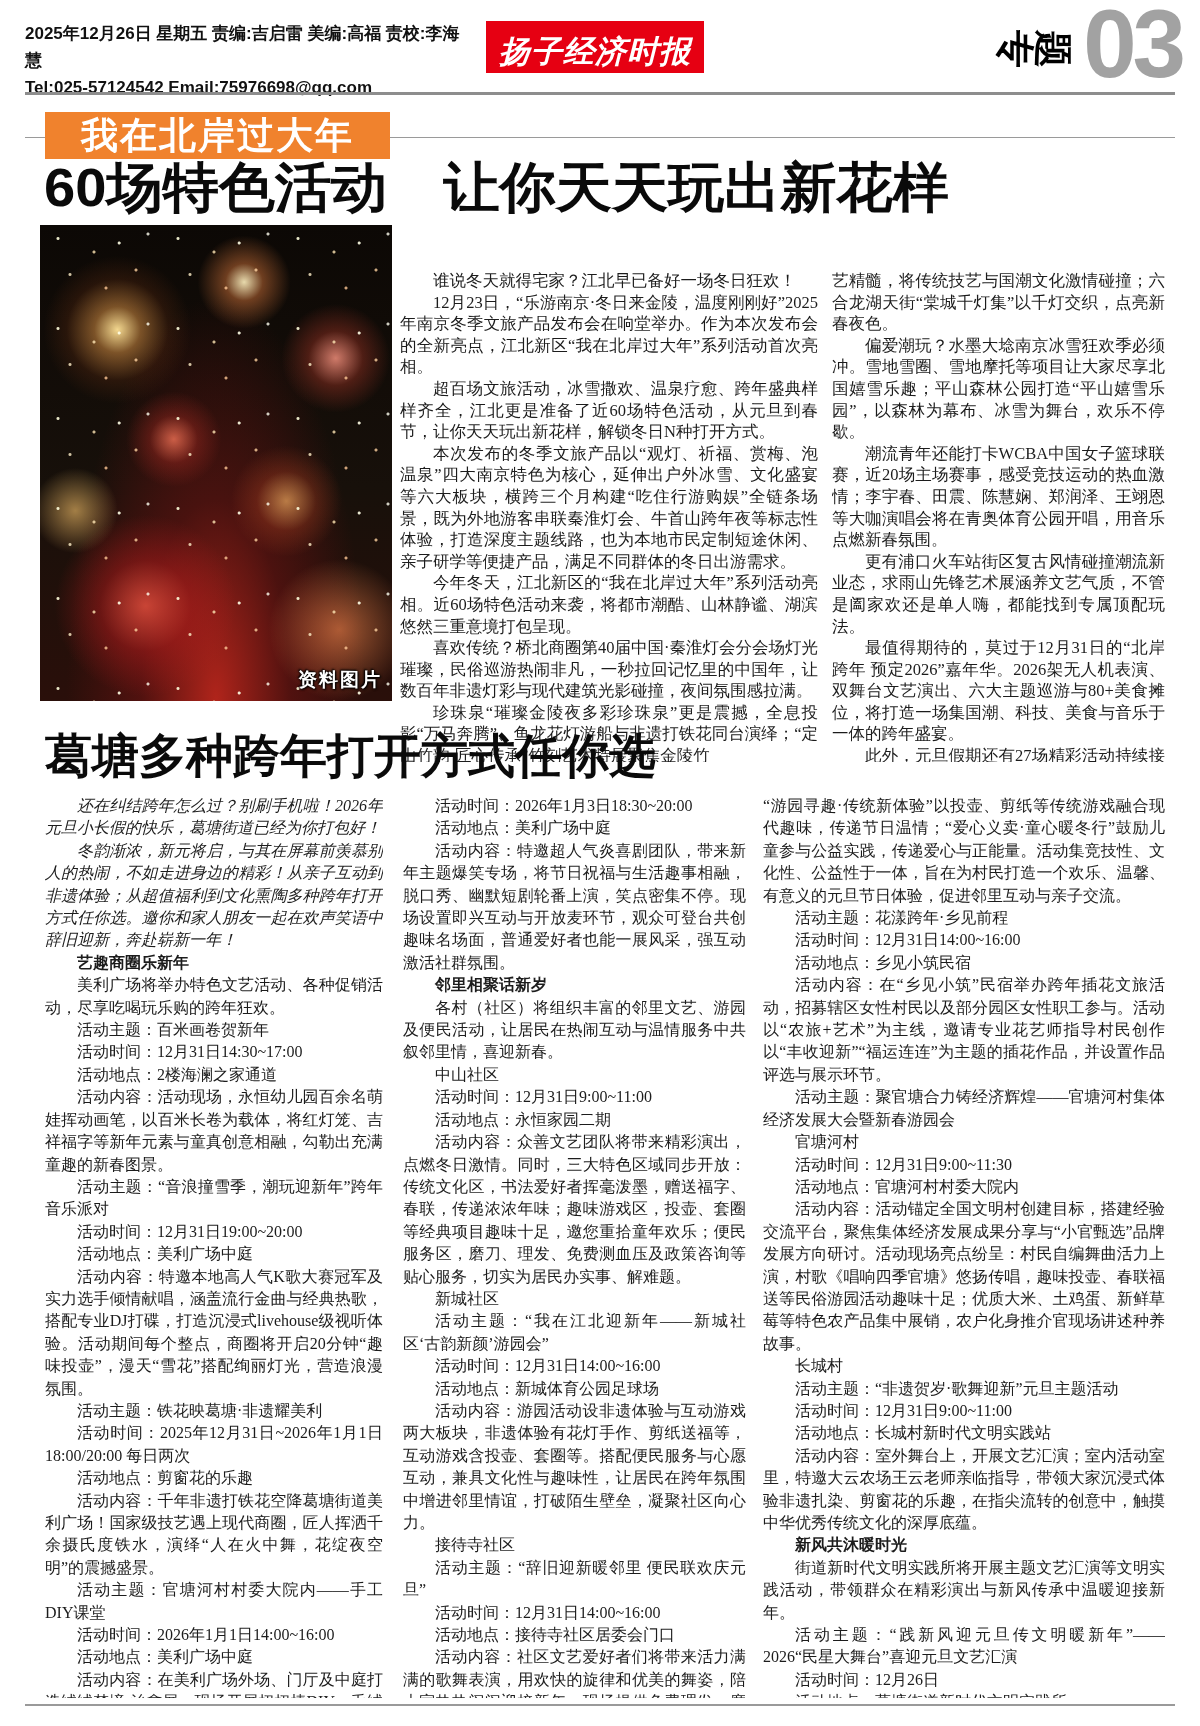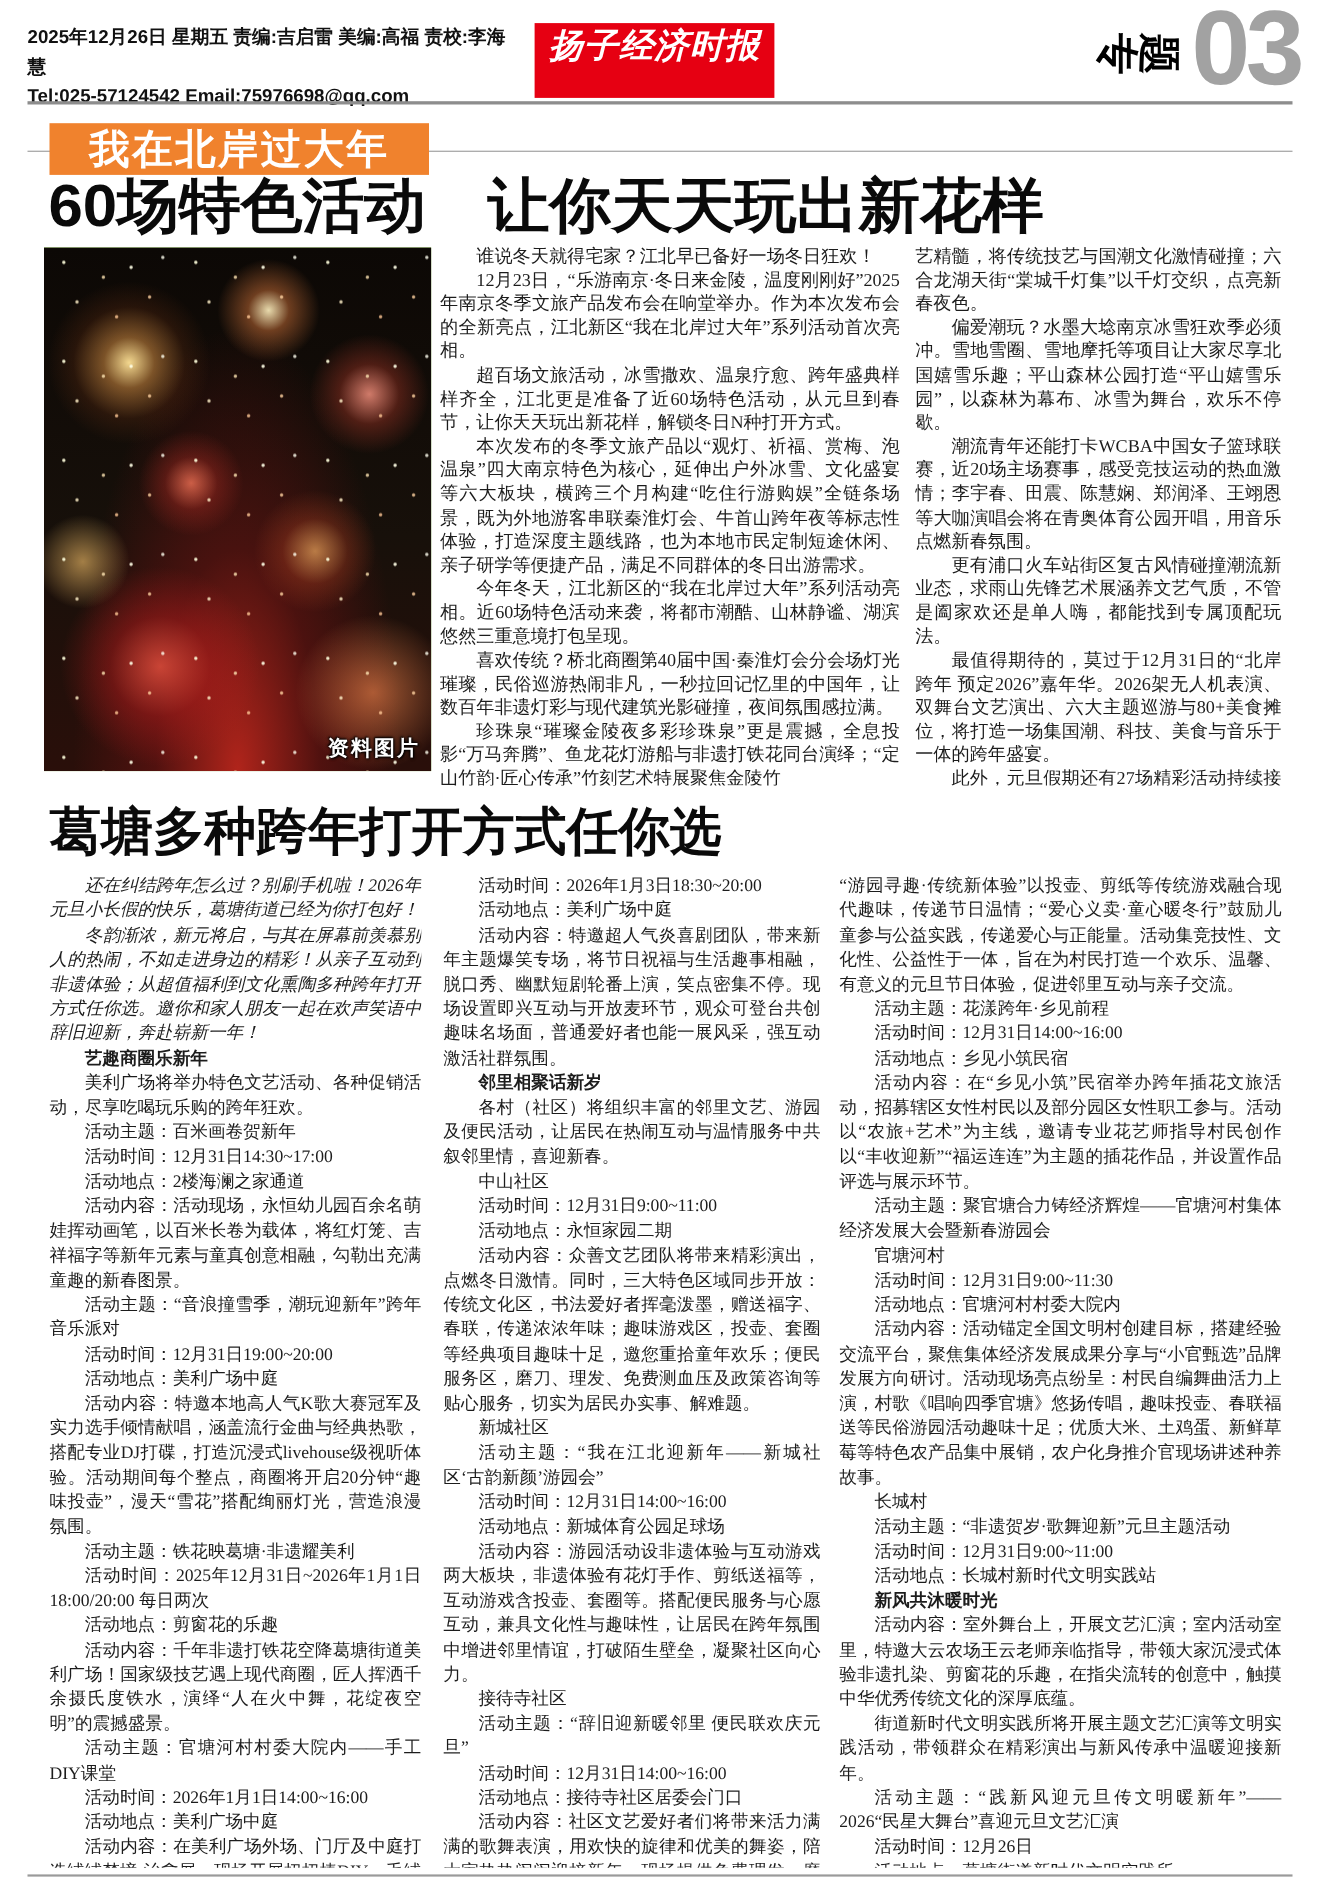--- a/index.html
+++ b/index.html
@@ -3,22 +3,22 @@
 <meta charset="utf-8">
 <style>
   html,body{margin:0;padding:0;background:#ffffff;}
   #page{position:relative;width:1200px;height:1726px;background:#fff;overflow:hidden;
         font-family:"Liberation Serif","DejaVu Serif",serif;color:#1c1c1c;}
 
   
   .mast-info{position:absolute;left:25px;top:20px;width:440px;
              font-family:"Liberation Sans","DejaVu Sans",sans-serif;
              font-size:17px;line-height:27px;color:#111;font-weight:600;}
-  .logo-box{position:absolute;left:486px;top:21px;width:218px;height:68px;
-            display:flex;align-items:flex-start;justify-content:center;}
+  .logo-box{position:absolute;left:486px;top:21px;width:218px;height:52px;
+            display:flex;align-items:flex-end;justify-content:center;}
   .logo-text{color:#fff;font-weight:900;font-size:31px;letter-spacing:1px;
              font-family:"Liberation Serif",serif;font-style:italic;}
   .sec-wrap{position:absolute;right:128px;top:28px;display:flex;align-items:center;}
   .sec-label{font-family:"Liberation Sans",sans-serif;font-weight:900;font-size:38px;color:#000;}
   .sec-label span{display:inline-block;transform:rotate(90deg);line-height:1;}
   .page-num{position:absolute;right:18px;top:-4px;font-family:"Liberation Sans",sans-serif;
             font-weight:900;font-size:96px;line-height:96px;color:#a2a2a2;letter-spacing:-4px;}
   .rule-top{position:absolute;left:25px;top:92px;width:1150px;height:3px;background:#8d8d8d;}
   .rule-thin{position:absolute;left:25px;top:137px;width:1150px;height:1px;background:#9a9a9a;}
   .rule-bottom{position:absolute;left:25px;top:1704px;width:1150px;height:2px;background:#9a9a9a;}
@@ -58,21 +58,21 @@
       radial-gradient(circle at 55% 70%, rgba(255,200,150,.8) 0 1px, transparent 2px),
       radial-gradient(circle at 90% 10%, rgba(255,255,240,.8) 0 1px, transparent 2px);
     background-size:120px 90px;}
   .caption{position:absolute;right:10px;bottom:8px;color:#fff;
            font-family:"Liberation Sans",sans-serif;font-weight:700;font-size:19px;
            text-shadow:0 0 3px #000,1px 1px 2px #000,-1px -1px 2px #000;letter-spacing:2px;}
 
   
   .col{position:absolute;overflow:hidden;text-align:justify;}
   .col p{margin:0;}
-  .a1{font-size:16.5px;line-height:21.6px;}
+  .a1{font-size:16.5px;line-height:21.6px;margin-top:48px;}
   .a2{font-size:16px;line-height:22.4px;}
   .para.p,.para.sub,.para.place,.para.kai{text-indent:2em;}
   .para.cont{text-indent:0;font-family:Liberation Serif, serif;}
   .para.sub{font-weight:700;font-family:"Liberation Sans",sans-serif;}
   .para.kai{font-style:italic;font-family:"Liberation Serif",serif;}
 
   
   .headline2{position:absolute;left:45px;top:730px;width:900px;
              font-family:"Liberation Sans",sans-serif;font-weight:900;
              font-size:47px;line-height:52px;color:#0a0a0a;white-space:nowrap;}
@@ -194,22 +194,22 @@
         <p class="para p">活动内容：在“乡见小筑”民宿举办跨年插花文旅活动，招募辖区女性村民以及部分园区女性职工参与。活动以“农旅+艺术”为主线，邀请专业花艺师指导村民创作以“丰收迎新”“福运连连”为主题的插花作品，并设置作品评选与展示环节。</p>
         <p class="para p">活动主题：聚官塘合力铸经济辉煌——官塘河村集体经济发展大会暨新春游园会</p>
         <p class="para place">官塘河村</p>
         <p class="para p">活动时间：12月31日9:00~11:30</p>
         <p class="para p">活动地点：官塘河村村委大院内</p>
         <p class="para p">活动内容：活动锚定全国文明村创建目标，搭建经验交流平台，聚焦集体经济发展成果分享与“小官甄选”品牌发展方向研讨。活动现场亮点纷呈：村民自编舞曲活力上演，村歌《唱响四季官塘》悠扬传唱，趣味投壶、春联福送等民俗游园活动趣味十足；优质大米、土鸡蛋、新鲜草莓等特色农产品集中展销，农户化身推介官现场讲述种养故事。</p>
         <p class="para place">长城村</p>
         <p class="para p">活动主题：“非遗贺岁·歌舞迎新”元旦主题活动</p>
         <p class="para p">活动时间：12月31日9:00~11:00</p>
         <p class="para p">活动地点：长城村新时代文明实践站</p>
+        <p class="para p">活动内容：室外舞台上，开展文艺汇演；室内活动室里，特邀大云农场王云老师亲临指导，带领大家沉浸式体验非遗扎染、剪窗花的乐趣，在指尖流转的创意中，触摸中华优秀传统文化的深厚底蕴。</p>
         <p class="para sub">新风共沐暖时光</p>
-        <p class="para p">活动内容：室外舞台上，开展文艺汇演；室内活动室里，特邀大云农场王云老师亲临指导，带领大家沉浸式体验非遗扎染、剪窗花的乐趣，在指尖流转的创意中，触摸中华优秀传统文化的深厚底蕴。</p>
         <p class="para p">街道新时代文明实践所将开展主题文艺汇演等文明实践活动，带领群众在精彩演出与新风传承中温暖迎接新年。</p>
         <p class="para p">活动主题：“践新风迎元旦传文明暖新年”——2026“民星大舞台”喜迎元旦文艺汇演</p>
         <p class="para p">活动时间：12月26日</p>
         <p class="para p">活动地点：葛塘街道新时代文明实践所</p>
       </div>
 
   </div>
 
   <div class="rule-bottom"></div>
 </div>

